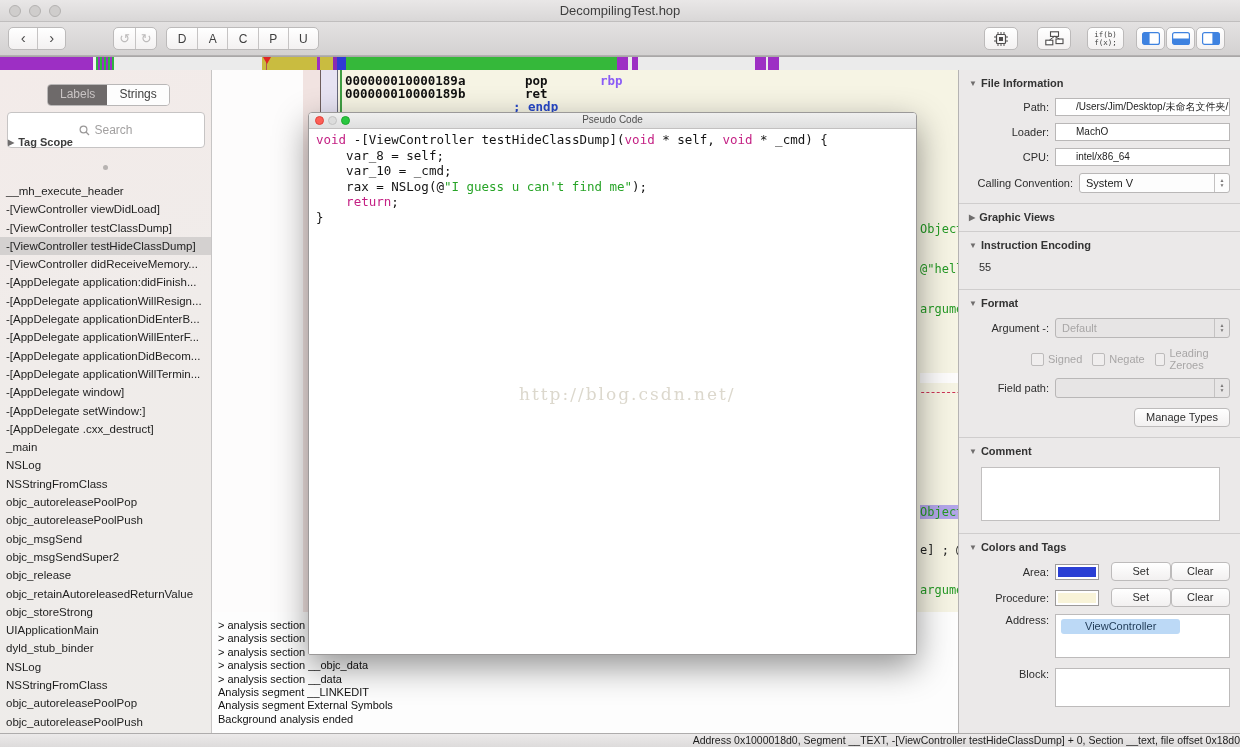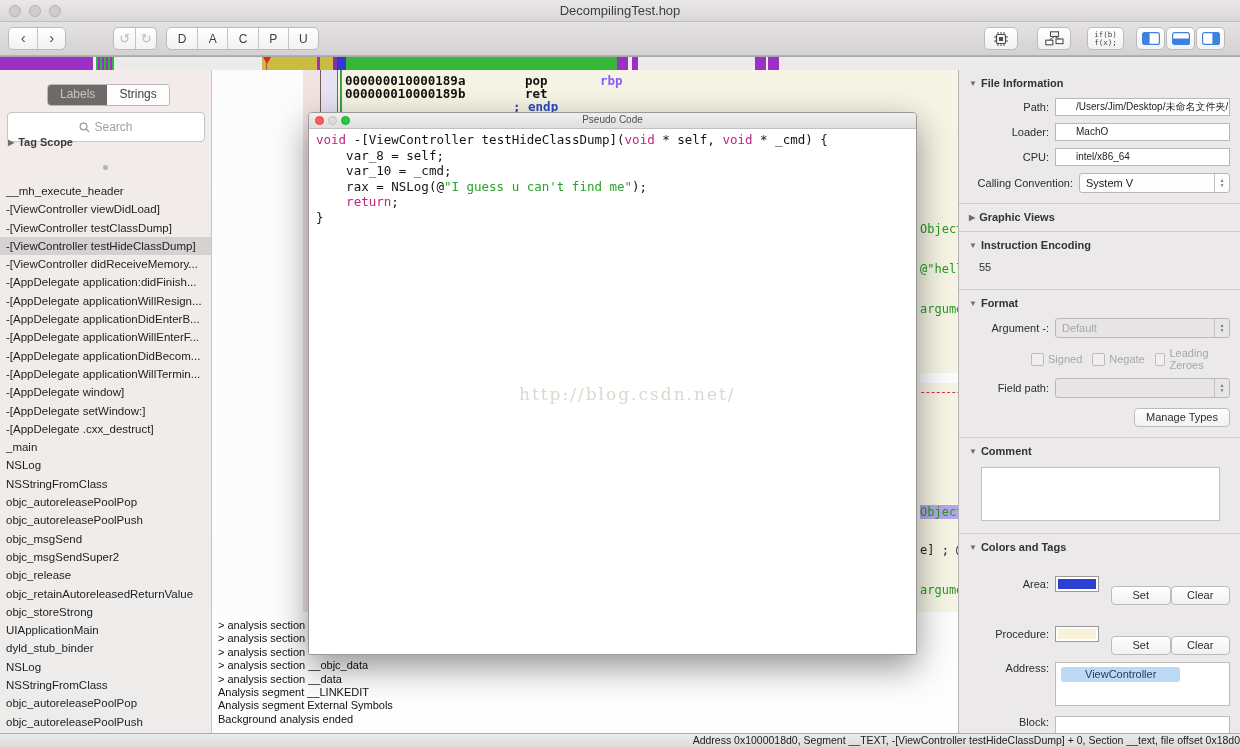--- a/index.html
+++ b/index.html
@@ -26,21 +26,21 @@
   .navbar{position:absolute;left:0;top:56px;right:0;height:14px;background:#ebebeb;border-top:1px solid #a9a7a7;box-sizing:border-box;}
   .navseg{position:absolute;top:0;bottom:0;}
   .navmark{position:absolute;top:0;width:0;height:0;border-left:4px solid transparent;border-right:4px solid transparent;border-top:7px solid #e02525;}
   .navmarkstem{position:absolute;top:0;width:1px;height:13px;background:#b05555;}
   
   .sidebar{position:absolute;left:0;top:70px;width:212px;height:663px;overflow:hidden;
     background:linear-gradient(160deg,#f3ebe9 0%,#f0ecea 40%,#eeecea 100%);border-right:1px solid #c7c5c5;box-sizing:border-box;}
   .sbtabs{position:absolute;left:47px;top:14px;display:flex;border:1px solid #b9b7b7;border-radius:4px;overflow:hidden;height:20px;}
   .sbtab{padding:0 12px;font-size:12px;line-height:19px;background:#fdfdfd;color:#3d3d3d;}
   .sbtab.sel{background:#6e6a6a;color:#c9c4c4;}
-  .sbsearch{position:absolute;left:7px;top:42px;width:198px;height:30px;border:1px solid #c6c4c4;border-radius:4px;
+  .sbsearch{position:absolute;left:7px;top:42px;width:198px;height:36px;border:1px solid #c6c4c4;border-radius:4px;
     background:#fff;box-sizing:border-box;display:flex;align-items:center;justify-content:center;gap:4px;}
   .sbsearch .ph{font-size:12px;color:#a2a0a0;}
   .tagscope{position:absolute;left:8px;top:66px;font-size:11px;font-weight:bold;color:#3d3d3d;}
   .tri{display:inline-block;font-size:8px;color:#6f6d6d;margin-right:4px;vertical-align:1px;}
   .handle-dot{position:absolute;left:103px;top:95px;width:5px;height:5px;border-radius:50%;background:#b7b3b1;}
   .sblist{position:absolute;left:0;top:112px;right:0;}
   .sb-item{height:18.3px;line-height:18.3px;font-size:11.5px;color:#1e1e1e;padding-left:6px;white-space:nowrap;overflow:hidden;}
   .sb-item.sel{background:#d4d1d0;}
   
   .main{position:absolute;left:212px;top:70px;width:746px;height:663px;background:#fdfcfc;overflow:hidden;}
@@ -95,21 +95,21 @@
     display:flex;flex-direction:column;align-items:center;justify-content:center;font-size:5px;color:#7a7878;line-height:5px;}
   .cbrow{margin-left:62px;display:flex;gap:10px;margin-top:9px;}
   .cb{display:flex;align-items:center;gap:4px;color:#a8a6a6;}
   .cbbox{width:11px;height:11px;border:1px solid #bdbbbb;border-radius:2px;background:#f0eeee;}
   .ibtn{display:inline-block;height:17px;line-height:16px;padding:0 11px;border:1px solid #bdbbbb;border-radius:4px;
     background:linear-gradient(#ffffff,#f2f0f0);font-size:11px;color:#2d2d2d;text-align:center;}
   .btnrow-r{text-align:right;margin-top:10px;}
   .commentbox{margin:8px 10px 2px 12px;height:52px;background:#fff;border:1px solid #c2c0c0;}
   .colorwell{width:44px;height:16px;border:1px solid #9c9a9a;background:#fff;padding:2px;box-sizing:border-box;flex:none;margin-right:12px;}
   .colorwell .fill{width:100%;height:100%;}
-  .ctbtns{display:flex;flex:1;margin-top:24px;}
+  .ctbtns{display:flex;flex:1;}
   .ctbtns .ibtn{flex:1;padding:0;}
   .tagbox{flex:1;background:#fff;border:1px solid #bdbbbb;position:relative;}
   .tagpill{position:absolute;left:5px;top:4px;padding:0 24px;height:15px;line-height:15px;border-radius:3px;
     background:#bcd9f6;color:#1f3a56;font-size:11px;}
   
   .statusbar{position:absolute;left:0;top:733px;right:0;height:14px;background:linear-gradient(#eceaea,#dddbdb);
     border-top:1px solid #aeacac;box-sizing:border-box;font-size:10.5px;line-height:13px;color:#1c1c1c;padding-left:7px;white-space:nowrap;text-align:right;}
   svg{display:block;}
 </style>
 </head>

